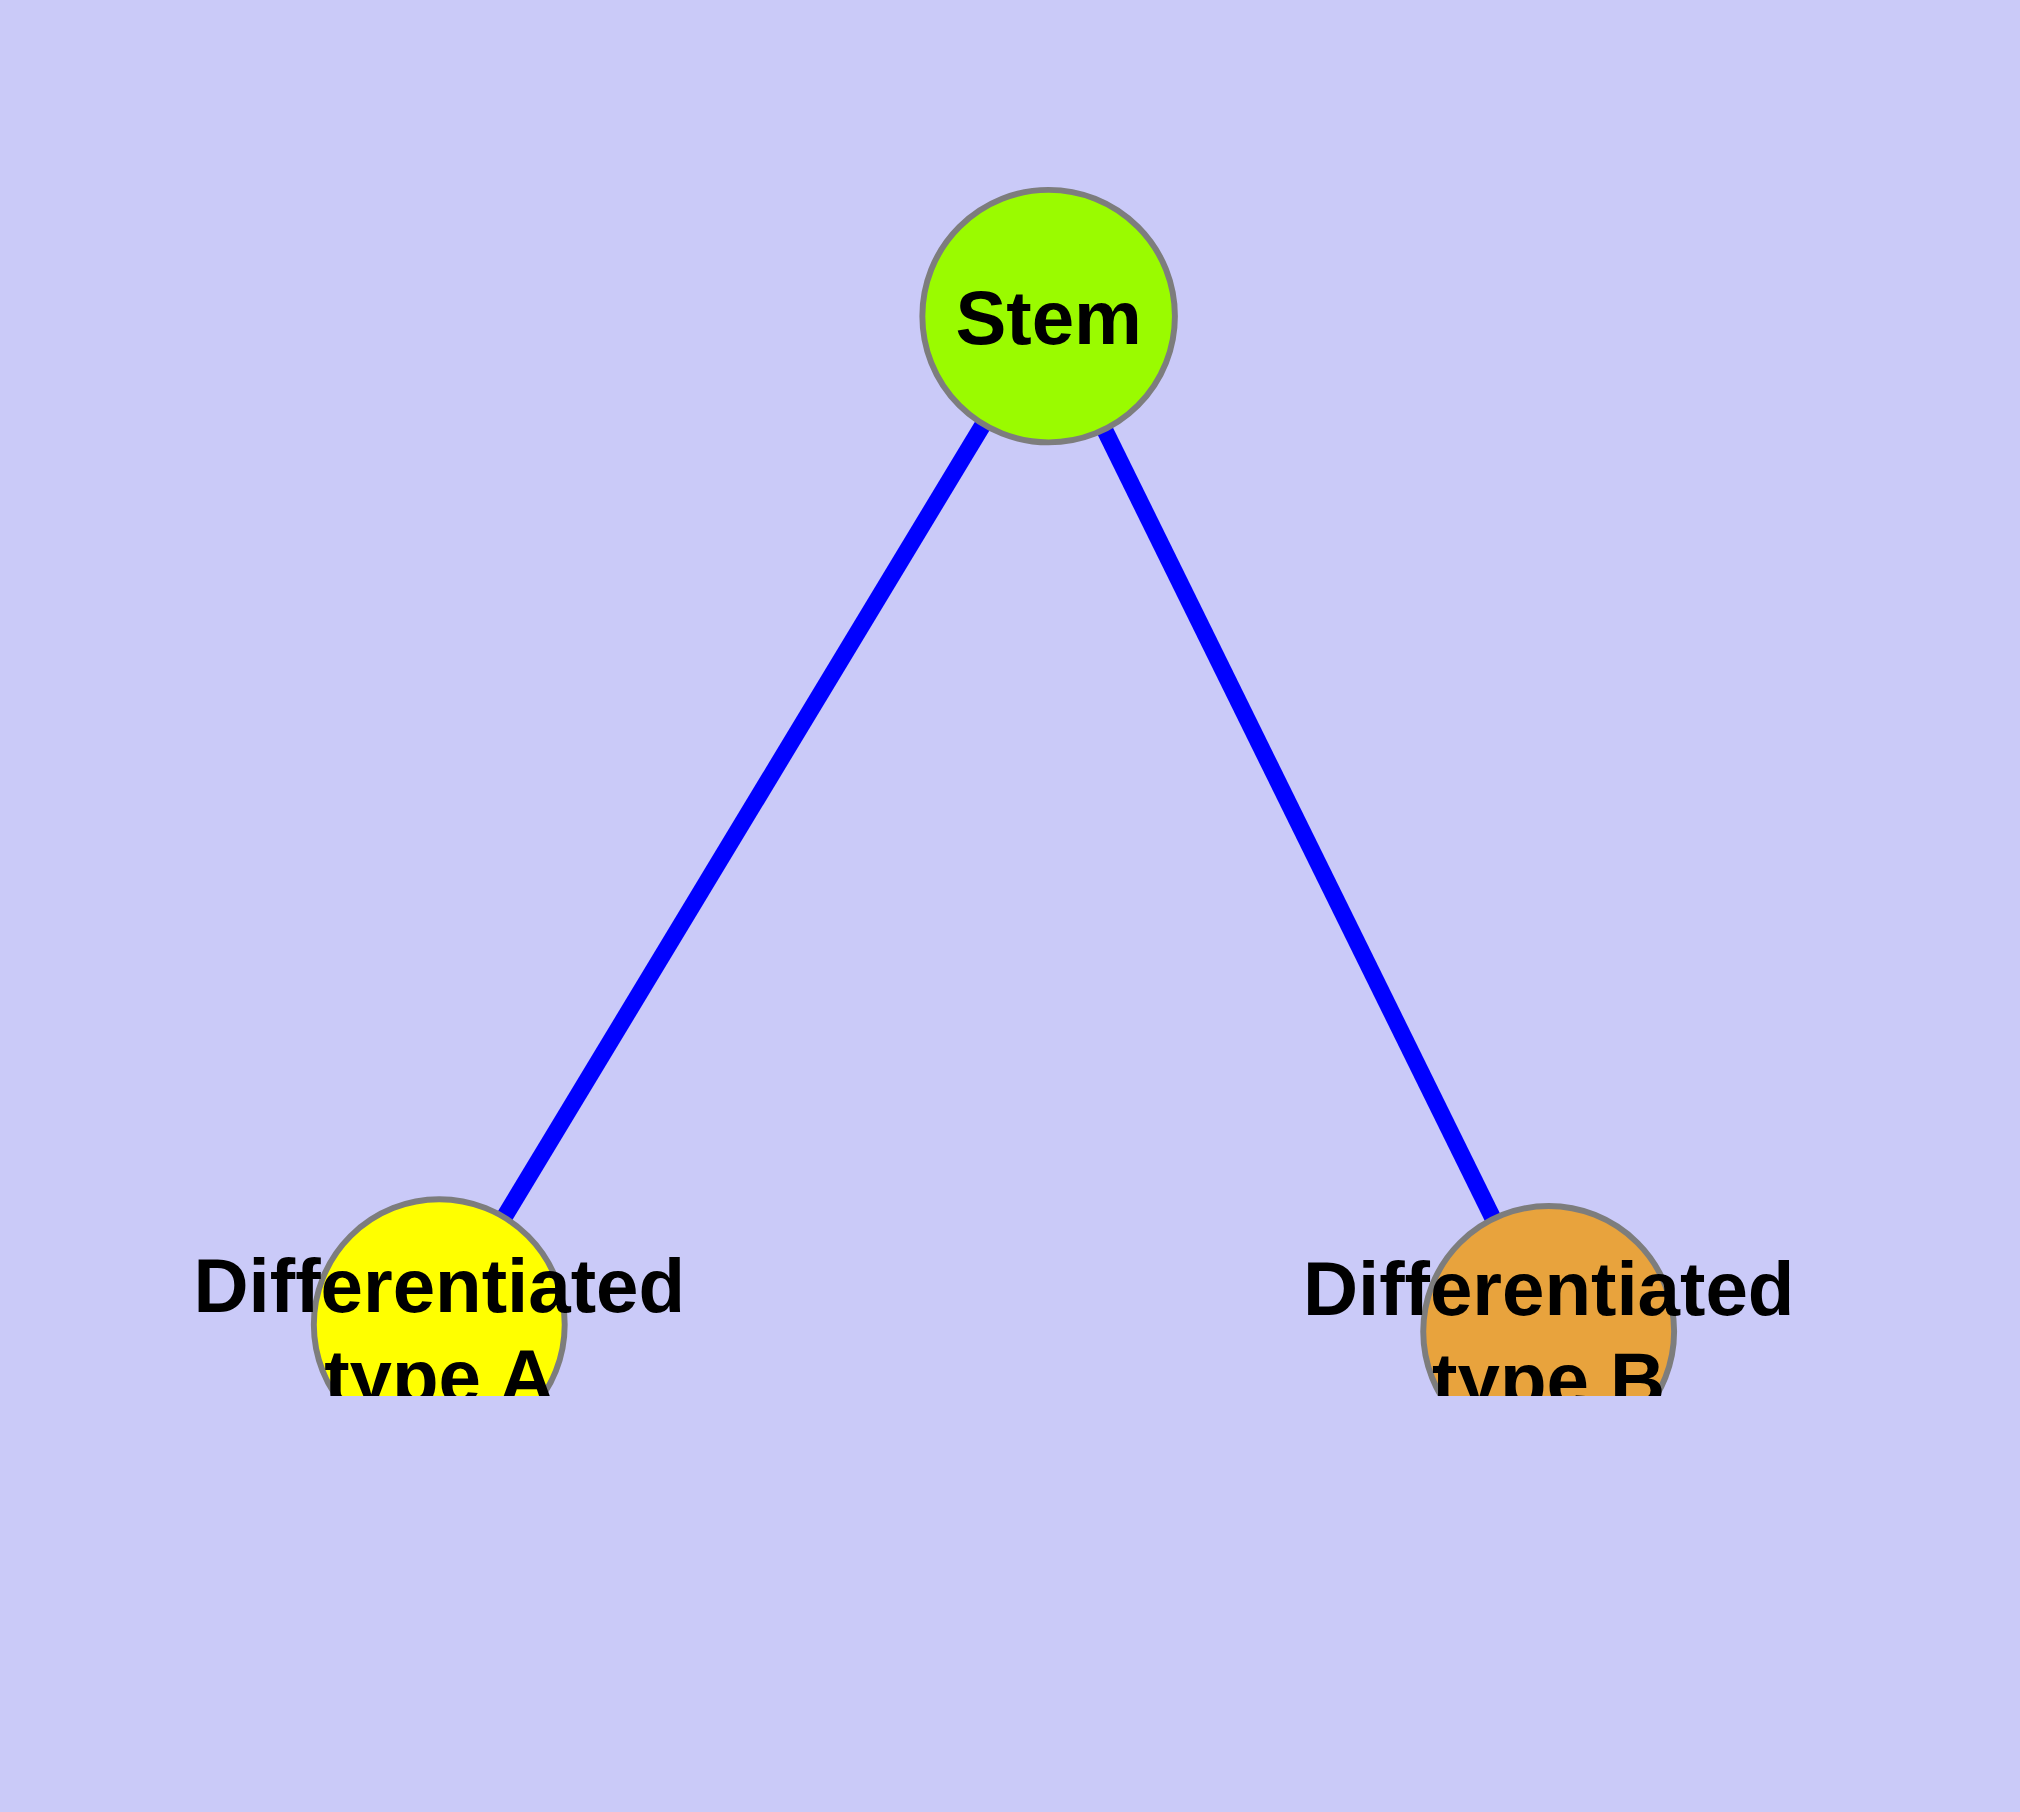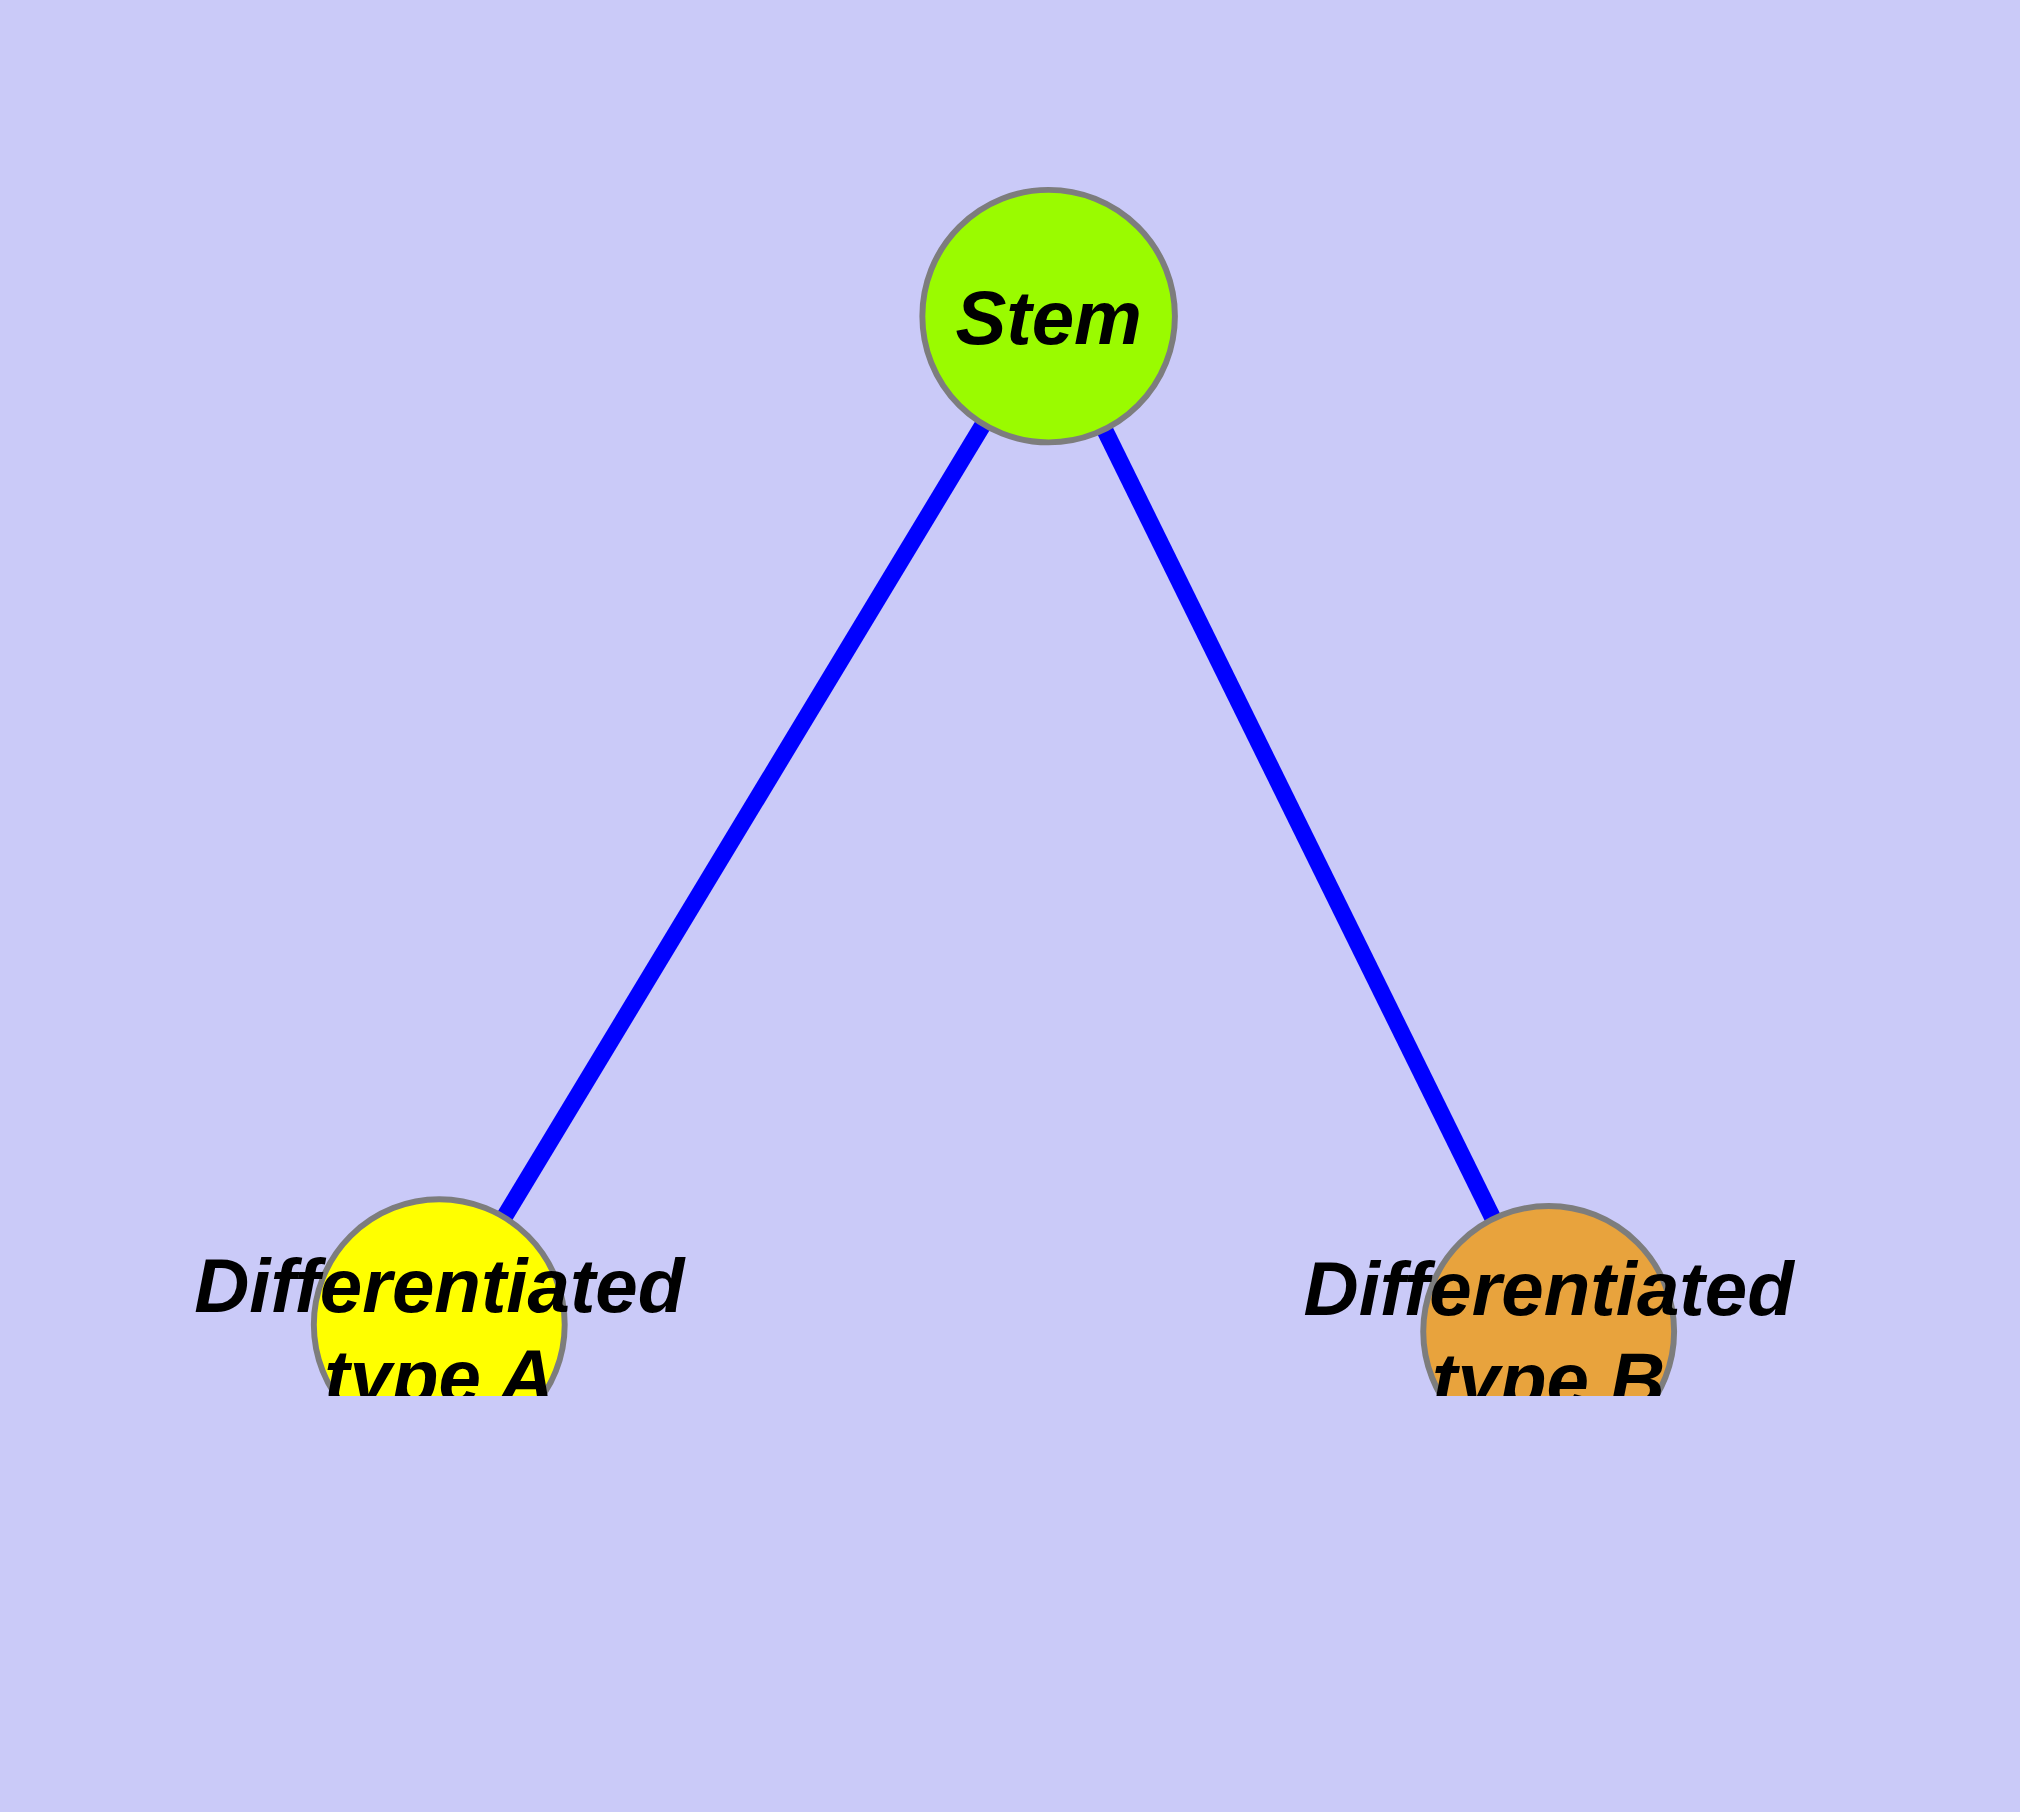--- a/index.html
+++ b/index.html
@@ -4,21 +4,20 @@
 <style>
   html, body {
     margin: 0;
     padding: 0;
     background: #CACAF8;
   }
   .canvas-wrap {
     width: 2021px;
     height: 1396px;
     overflow: hidden;
-    font-style: italic;
   }
   svg { display: block; }
   .node-circle {
     stroke: #7D7D7D;
     stroke-width: 7;
   }
   .edge-line {
     stroke-width: 20;
     fill: none;
   }

